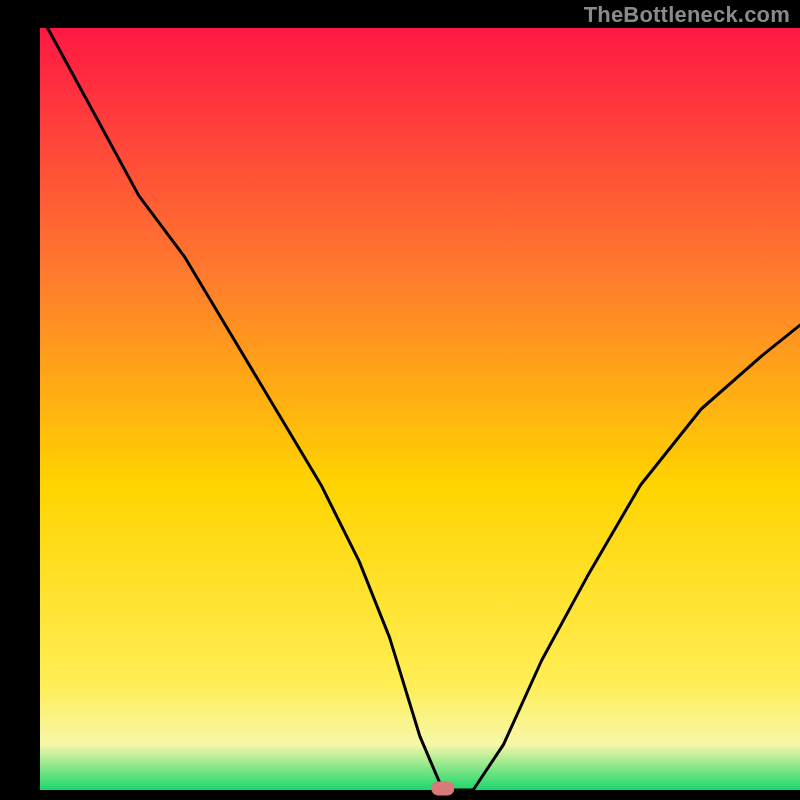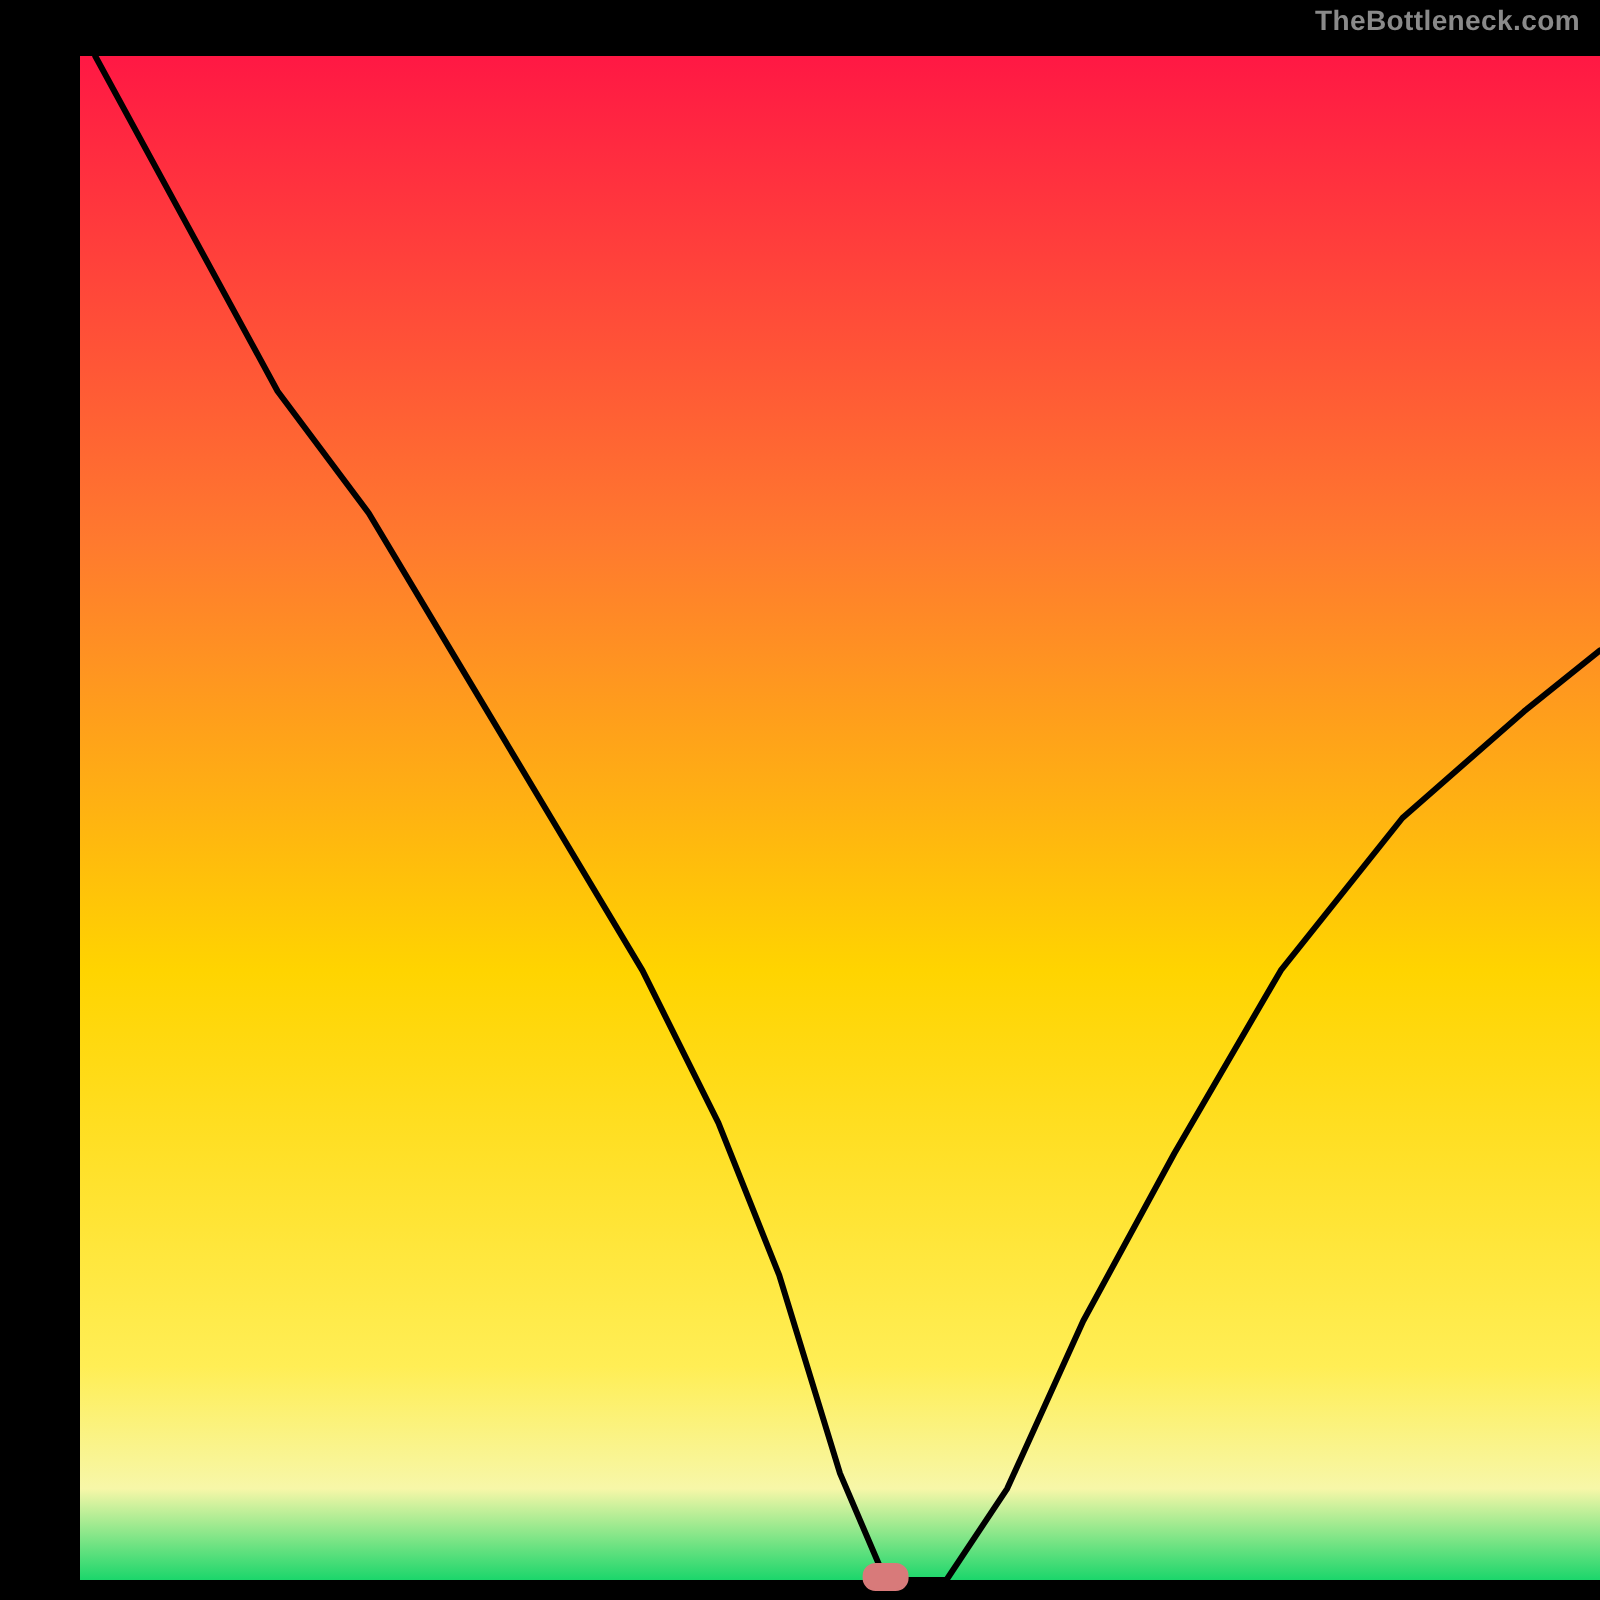--- a/index.html
+++ b/index.html
@@ -19,21 +19,21 @@
   svg {
     position: absolute;
     top: 0;
     left: 0;
   }
   .watermark {
     position: absolute;
     top: 2px;
     right: 10px;
     font-family: Arial, Helvetica, sans-serif;
-    font-size: 14px;
+    font-size: 22px;
     font-weight: 600;
     color: #8a8a8a;
     letter-spacing: 0.2px;
     pointer-events: none;
   }
 </style>
 </head>
 <body>
 
 <div class="stage">

